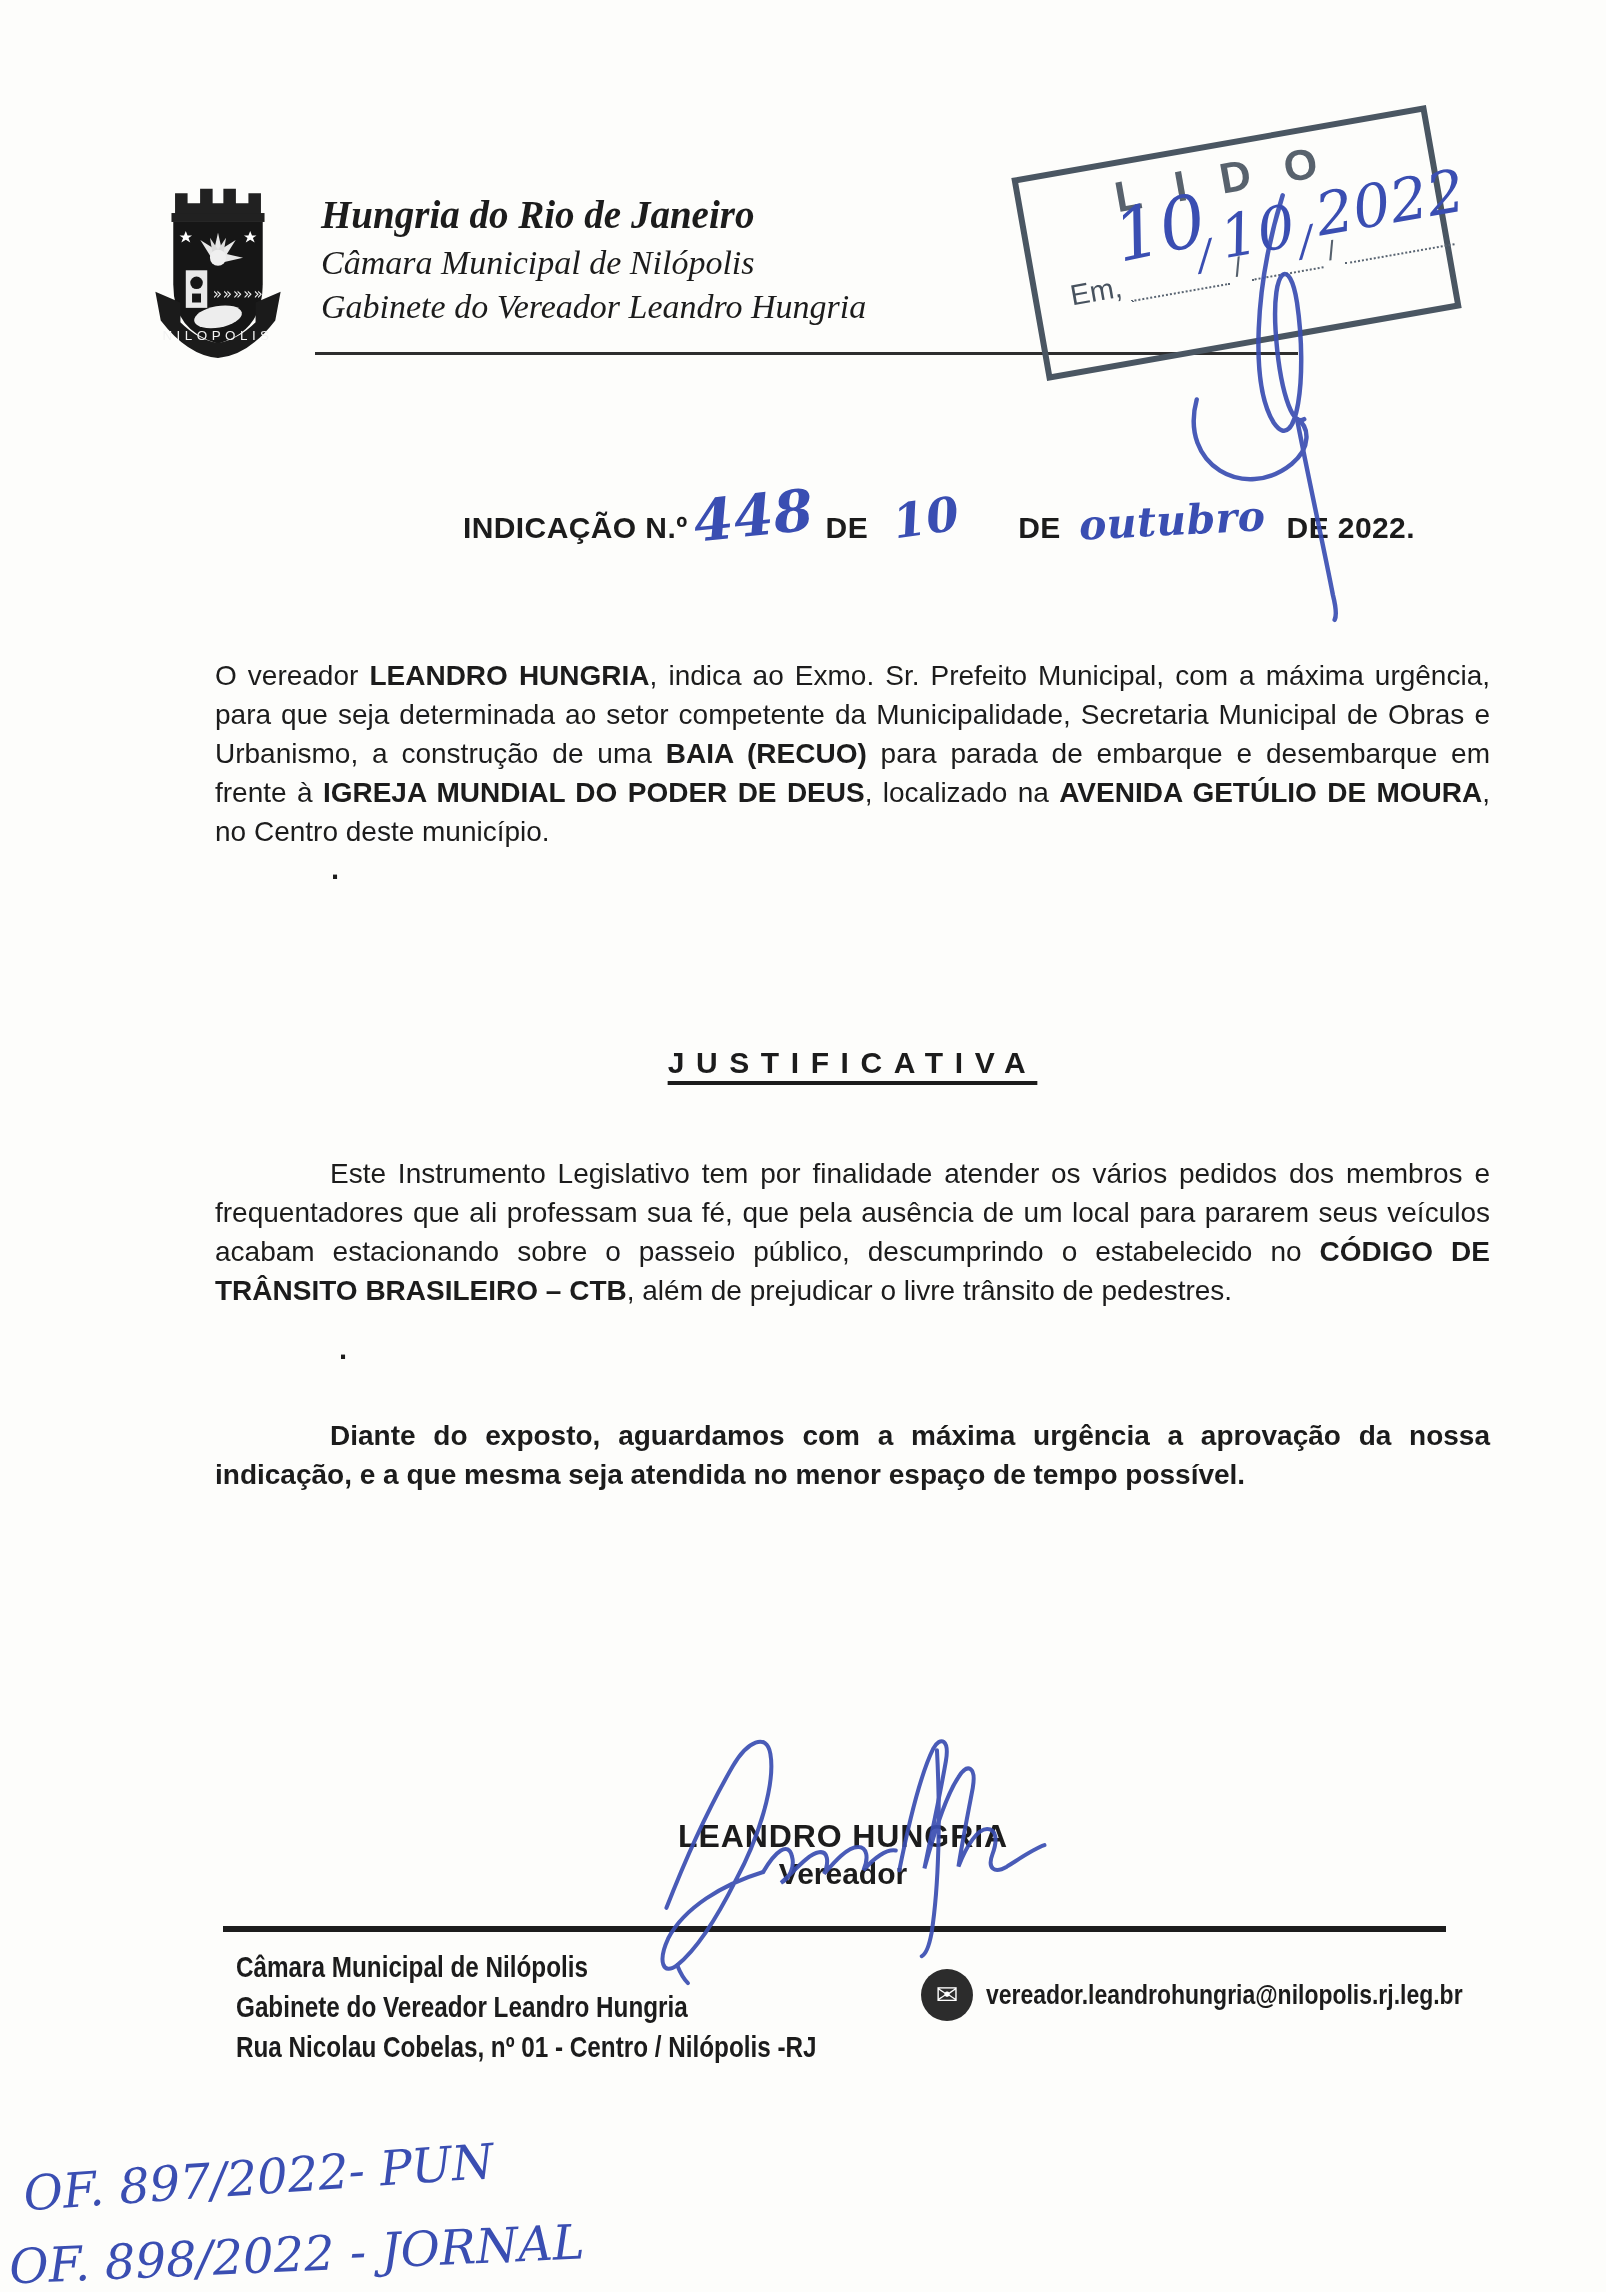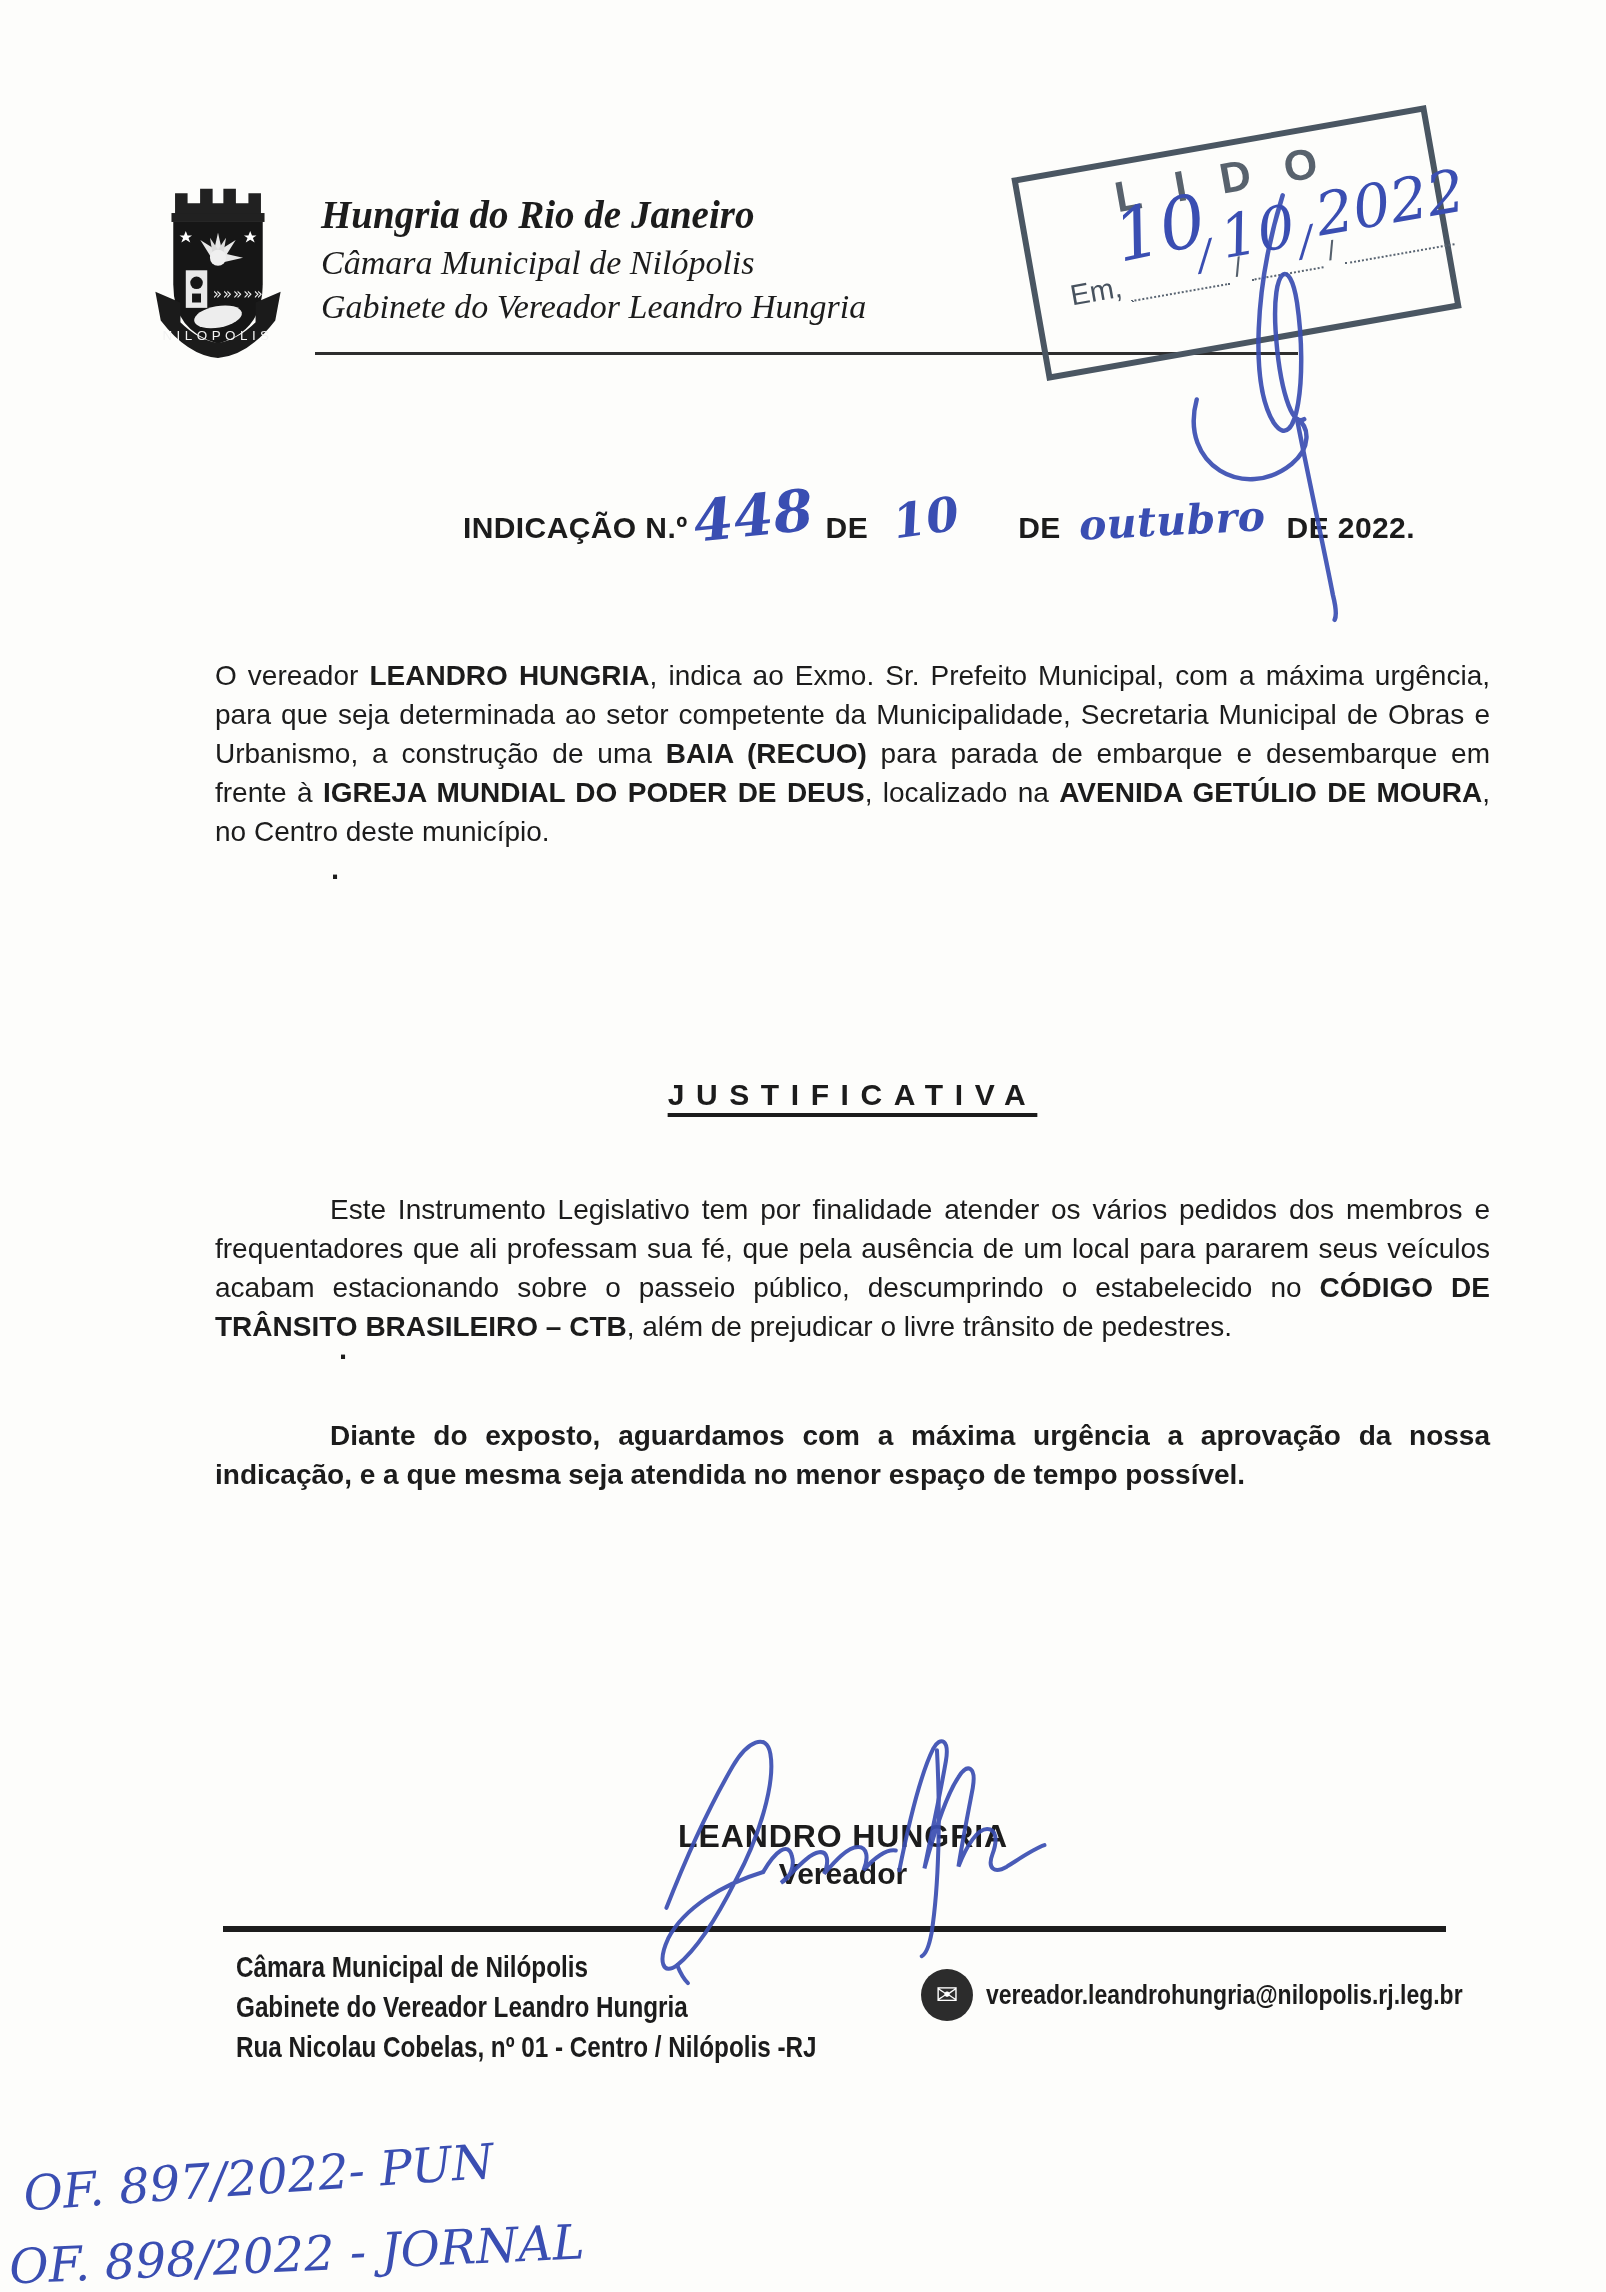--- a/index.html
+++ b/index.html
@@ -36,23 +36,23 @@
   .title-row{position:absolute;left:463px;top:478px;display:flex;align-items:flex-end;font-weight:bold;font-size:30px;letter-spacing:0.4px;z-index:10;white-space:nowrap;}
   .t-num{font-size:57px;margin-left:5.4px;transform:rotate(-6deg) translateY(3.6px);display:inline-block;}
   .t-de1{margin-left:12.5px;}
   .t-day{font-size:47px;margin-left:25px;transform:rotate(-8deg);display:inline-block;}
   .t-de2{margin-left:59px;}
   .t-month{font-size:41px;margin-left:18px;transform:rotate(-3deg);display:inline-block;}
   .t-suffix{margin-left:21.5px;}
   
   .p{position:absolute;left:215px;width:1275px;font-size:28px;line-height:39px;text-align:justify;}
   .p1{top:656px;}
-  .p2{top:1190px;text-indent:115px;}
+  .p2{top:1154px;text-indent:115px;}
   .p3{top:1416px;text-indent:115px;font-weight:bold;}
-  .justif{position:absolute;left:215px;width:1275px;top:1046px;text-align:center;font-size:30px;font-weight:bold;letter-spacing:11.6px;margin-top:32px;}
+  .justif{position:absolute;left:215px;width:1275px;top:1046px;text-align:center;font-size:30px;font-weight:bold;letter-spacing:11.6px;}
   .justif span{text-decoration:underline;text-decoration-thickness:3.6px;text-underline-offset:8px;}
   .stray{position:absolute;font-size:29px;font-weight:bold;}
   .stray1{left:331px;top:853px;}
   .stray2{left:339px;top:1333px;}
   .plenary{position:absolute;left:402px;top:1560px;font-style:italic;font-size:29px;display:flex;white-space:nowrap;}
   .plen-de{margin-left:106px;}
   .plen-yr{margin-left:115px;}
   
   .sig-name{position:absolute;left:662px;top:1818px;width:362px;text-align:center;font-weight:bold;font-size:32px;letter-spacing:0.9px;}
   .sig-role{position:absolute;left:662px;top:1857px;width:362px;text-align:center;font-weight:bold;font-size:30px;}

